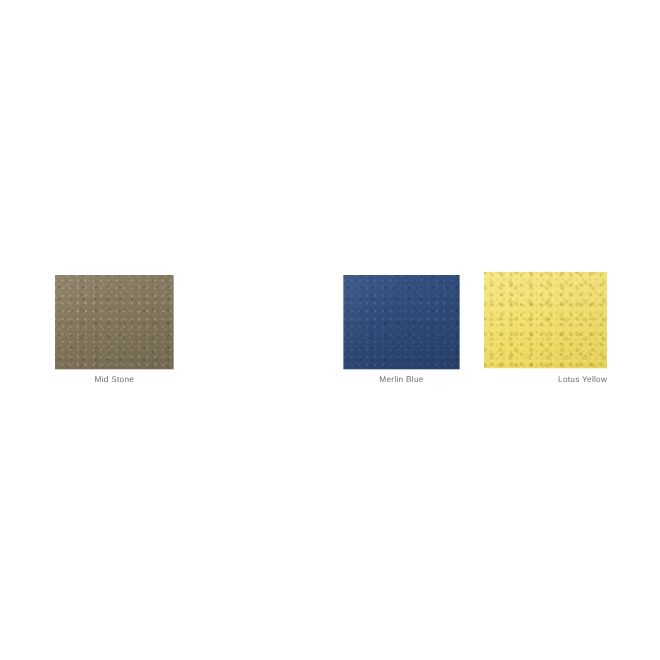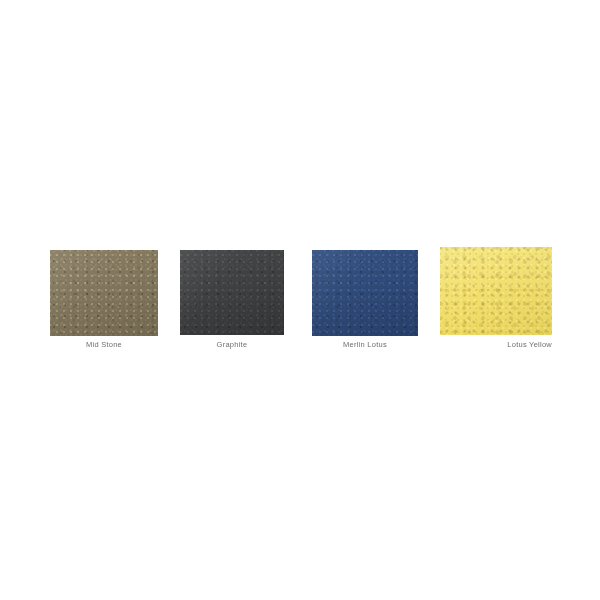--- a/index.html
+++ b/index.html
@@ -122,38 +122,29 @@
     <div class="swatch-cell" style="left: 50px; top: 250px; width: 108px; height: 86px;">
       <div class="swatch-chip">
         <div class="swatch-fill" style="background: linear-gradient(175deg, rgb(134, 123, 97) 0%, rgb(125, 114, 89) 52%, rgb(116, 106, 82) 100%);"></div>
         <div class="grain"></div>
         <div class="grain-soft"></div>
         <div class="sheen"></div>
       </div>
       <div class="swatch-label" style="top: 90px; color: rgb(111, 111, 111);">Mid Stone</div>
     </div>
 
-    <div class="swatch-cell" style="left: 180px; top: 250px; width: 104px; height: 85px;">
-      <div class="swatch-chip">
-        <div class="swatch-fill" style="background: linear-gradient(175deg, rgb(65, 67, 68) 0%, rgb(58, 60, 61) 52%, rgb(51, 53, 54) 100%);"></div>
-        <div class="grain"></div>
-        <div class="grain-soft"></div>
-        <div class="sheen"></div>
-      </div>
-      <div class="swatch-label" style="top: 90px; color: rgb(111, 111, 111);">Graphite</div>
-    </div>
 
     <div class="swatch-cell" style="left: 312px; top: 250px; width: 106px; height: 86px;">
       <div class="swatch-chip">
         <div class="swatch-fill" style="background: linear-gradient(175deg, rgb(49, 77, 124) 0%, rgb(44, 70, 115) 52%, rgb(39, 64, 106) 100%);"></div>
         <div class="grain"></div>
         <div class="grain-soft"></div>
         <div class="sheen"></div>
       </div>
-      <div class="swatch-label" style="top: 90px; color: rgb(111, 111, 111);">Merlin Lotus</div>
+      <div class="swatch-label" style="top: 90px; color: rgb(111, 111, 111);">Merlin Blue</div>
     </div>
 
     <div class="swatch-cell" style="left: 440px; top: 247px; width: 112px; height: 88px;">
       <div class="swatch-chip">
         <div class="swatch-fill" style="background: linear-gradient(175deg, rgb(246, 230, 126) 0%, rgb(242, 223, 107) 52%, rgb(238, 217, 95) 100%);"></div>
         <div class="grain-coarse"></div>
         <div class="grain"></div>
         <div class="sheen"></div>
       </div>
       <div class="swatch-label" style="top: 93px; color: rgb(111, 111, 111); text-align: right;">Lotus Yellow</div>

